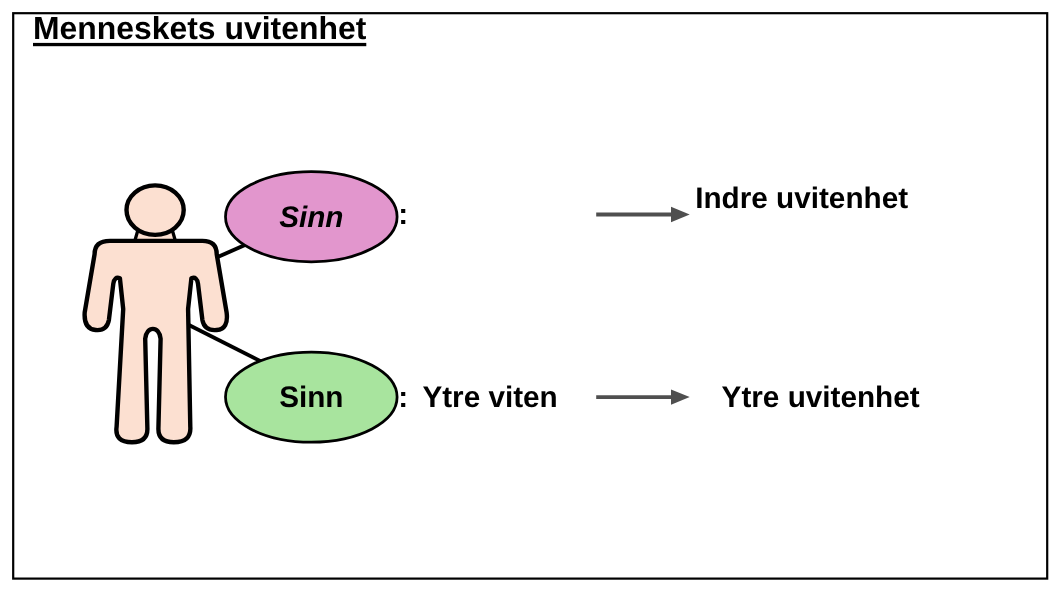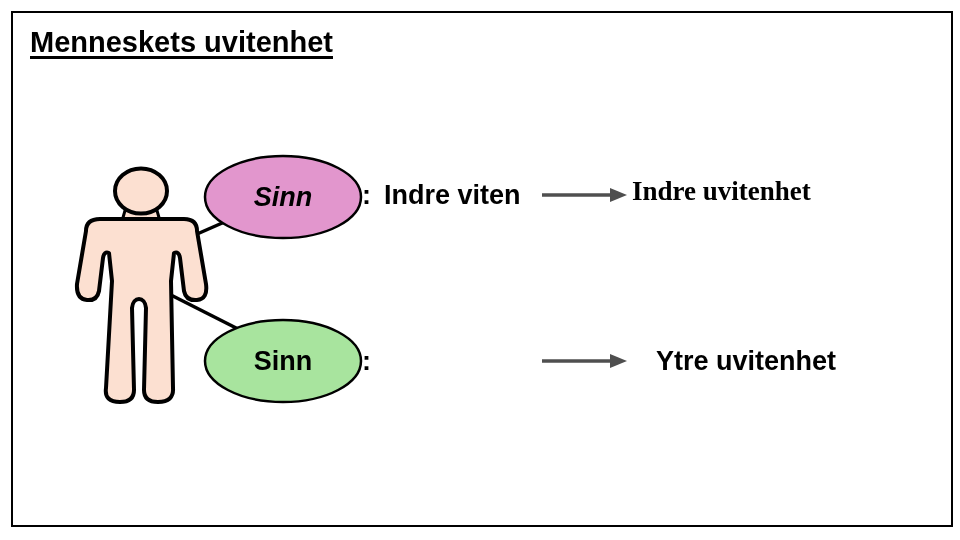--- a/index.html
+++ b/index.html
@@ -12,21 +12,21 @@
   }
   .frame {
     position: absolute;
     left: 11px; top: 11px;
     width: 942px; height: 516px;
     border: 2px solid #000;
     background: #fff;
   }
   .title {
     position: absolute;
-    left: 30px; top: 26px;
+    left: 30px; top: 10px;
     font-size: 29px;
     font-weight: bold;
     color: #000;
     text-decoration: underline;
     text-decoration-thickness: 3px;
     text-underline-offset: 4px;
     white-space: nowrap;
   }
   .diagram-svg {
     position: absolute;
@@ -58,21 +58,21 @@
   .row-left.r1 { left: 362px; top: 181px; }
   .row-left.r2 { left: 362px; top: 347px; }
   .row-result {
     position: absolute;
     font-size: 27px;
     font-weight: bold;
     line-height: 28px;
     color: #000;
     white-space: nowrap;
   }
-  .row-result.r1 { left: 632px; top: 177px; font-family: Liberation Serif, serif; }
+  .row-result.r1 { left: 632px; top: 166px; }
   .row-result.r2 { left: 656px; top: 347px; }
 </style>
 </head>
 <body>
 
 <div class="frame"></div>
 
 <div class="title">Menneskets uvitenhet</div>
 
 <svg class="diagram-svg" viewBox="0 0 960 540">
@@ -97,20 +97,20 @@
   <polygon points="610,188 627,195 610,202" fill="#4f4f4f"></polygon>
   <line x1="542" y1="361" x2="611" y2="361" stroke-width="3.5" stroke="#4f4f4f"></line>
   <polygon points="610,354 627,361 610,368" fill="#4f4f4f"></polygon>
 </svg>
 
 <div class="node-label sinn">Sinn</div>
 <div class="node-label kropp">Sinn</div>
 
 <div class="row-left r1">
   <span>:</span>
-  <span>Indre viten</span>
 </div>
 <div class="row-result r1">Indre uvitenhet</div>
 
 <div class="row-left r2">
   <span>:</span>
+  <span>Ytre viten</span>
 </div>
 <div class="row-result r2">Ytre uvitenhet</div>
 
 </body></html>

